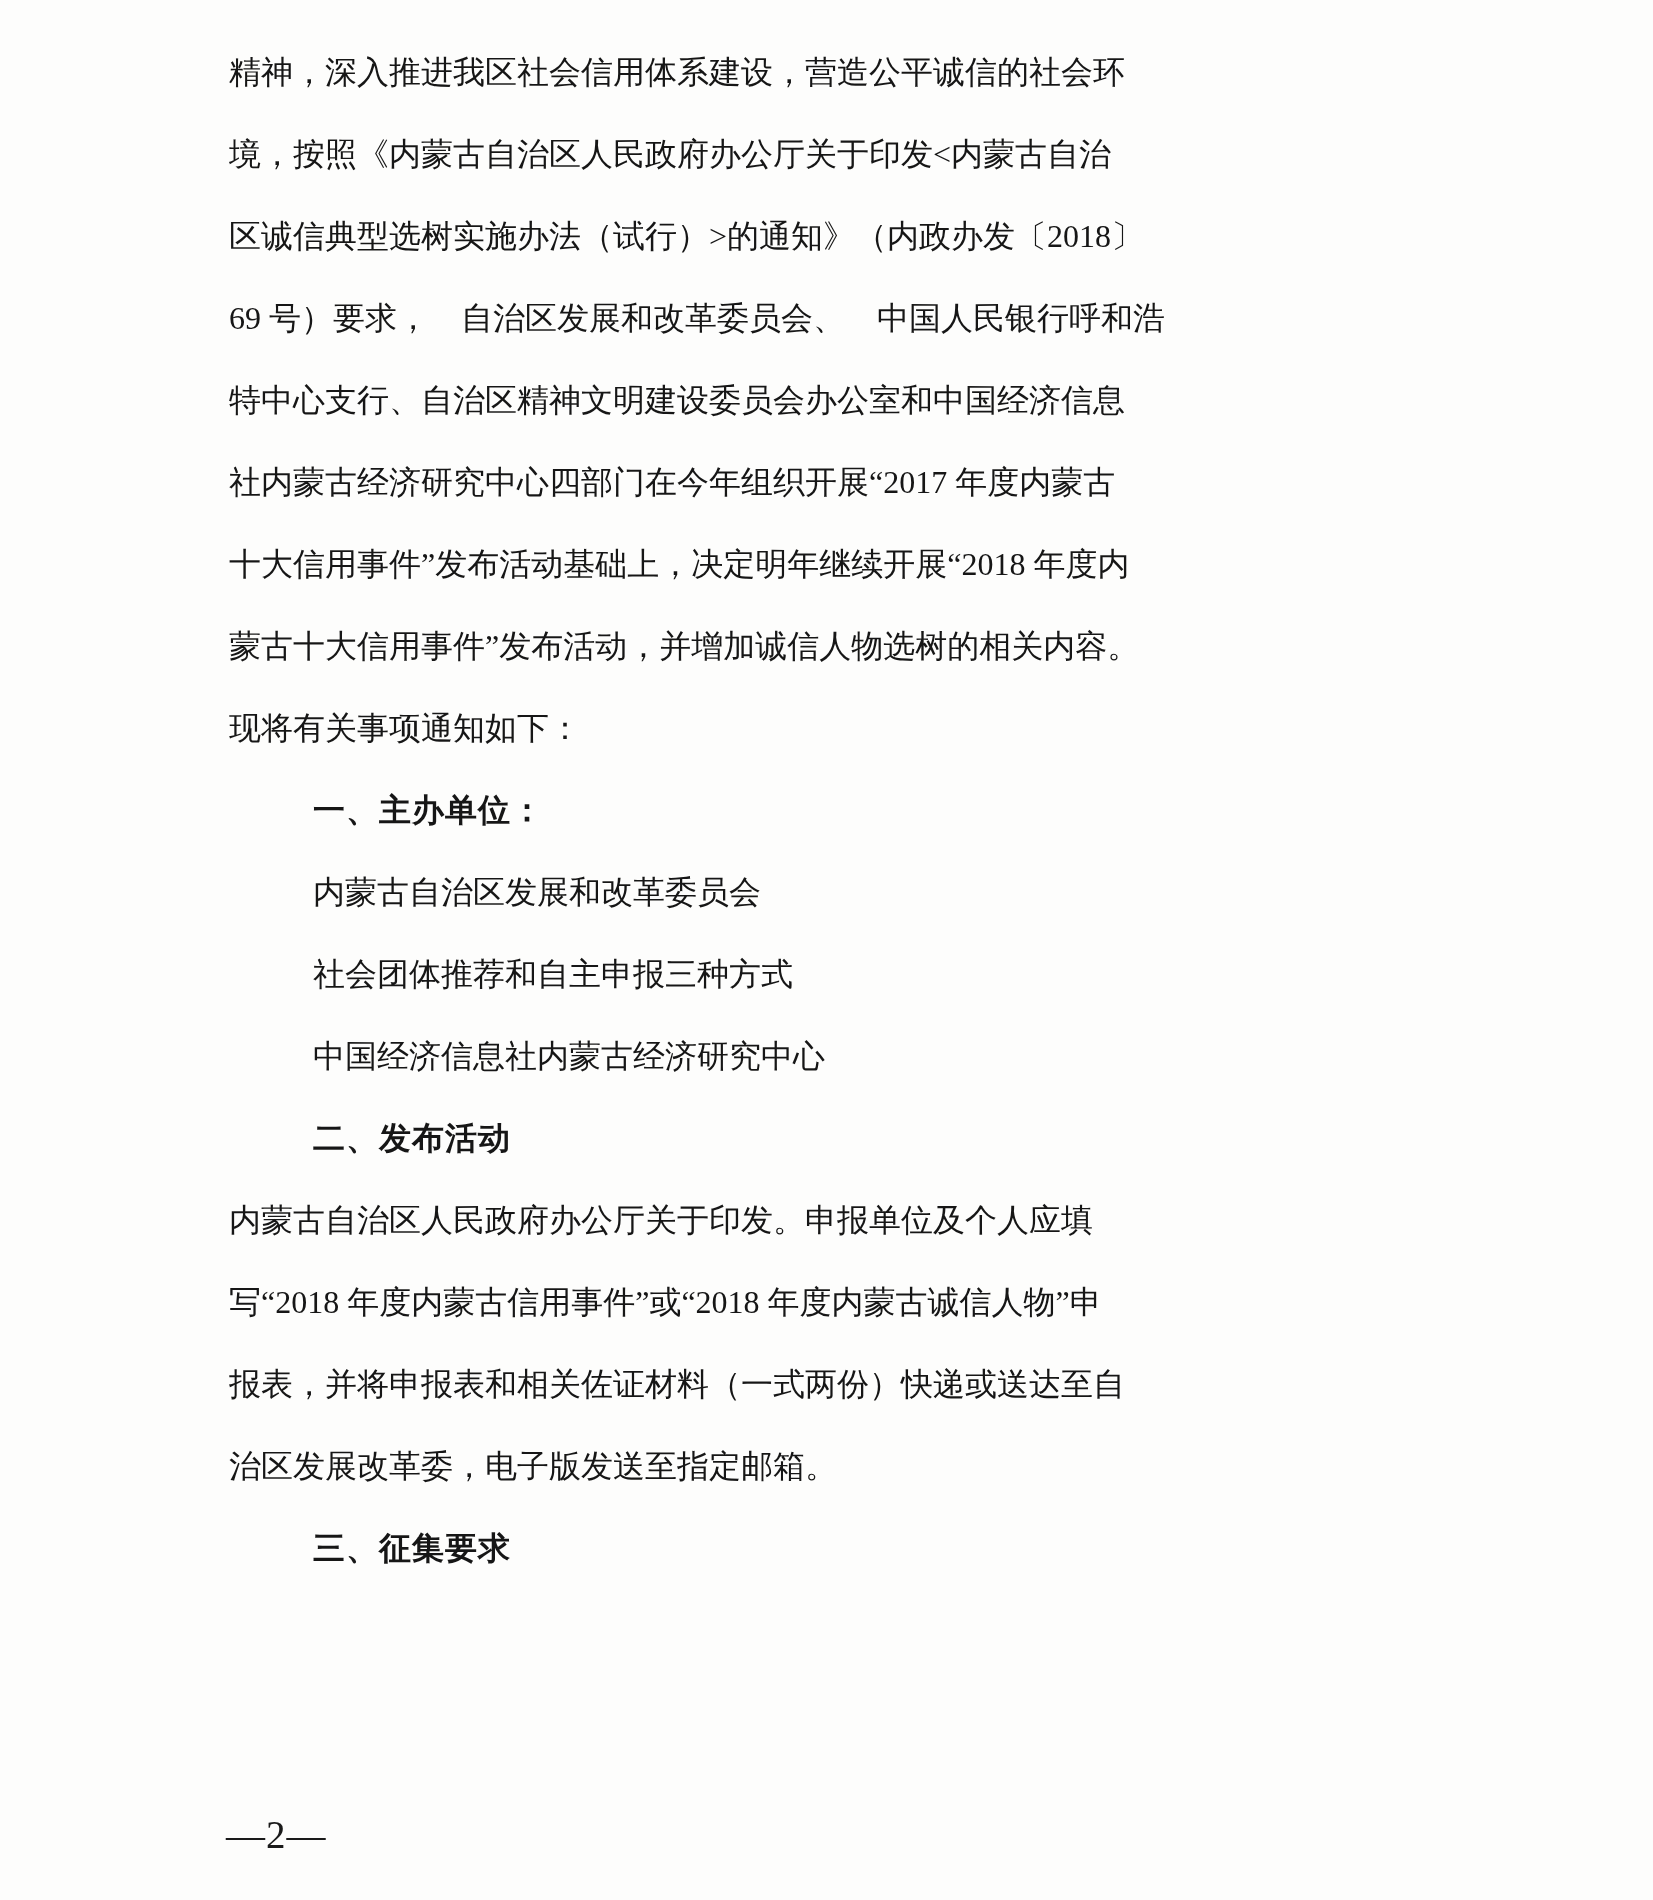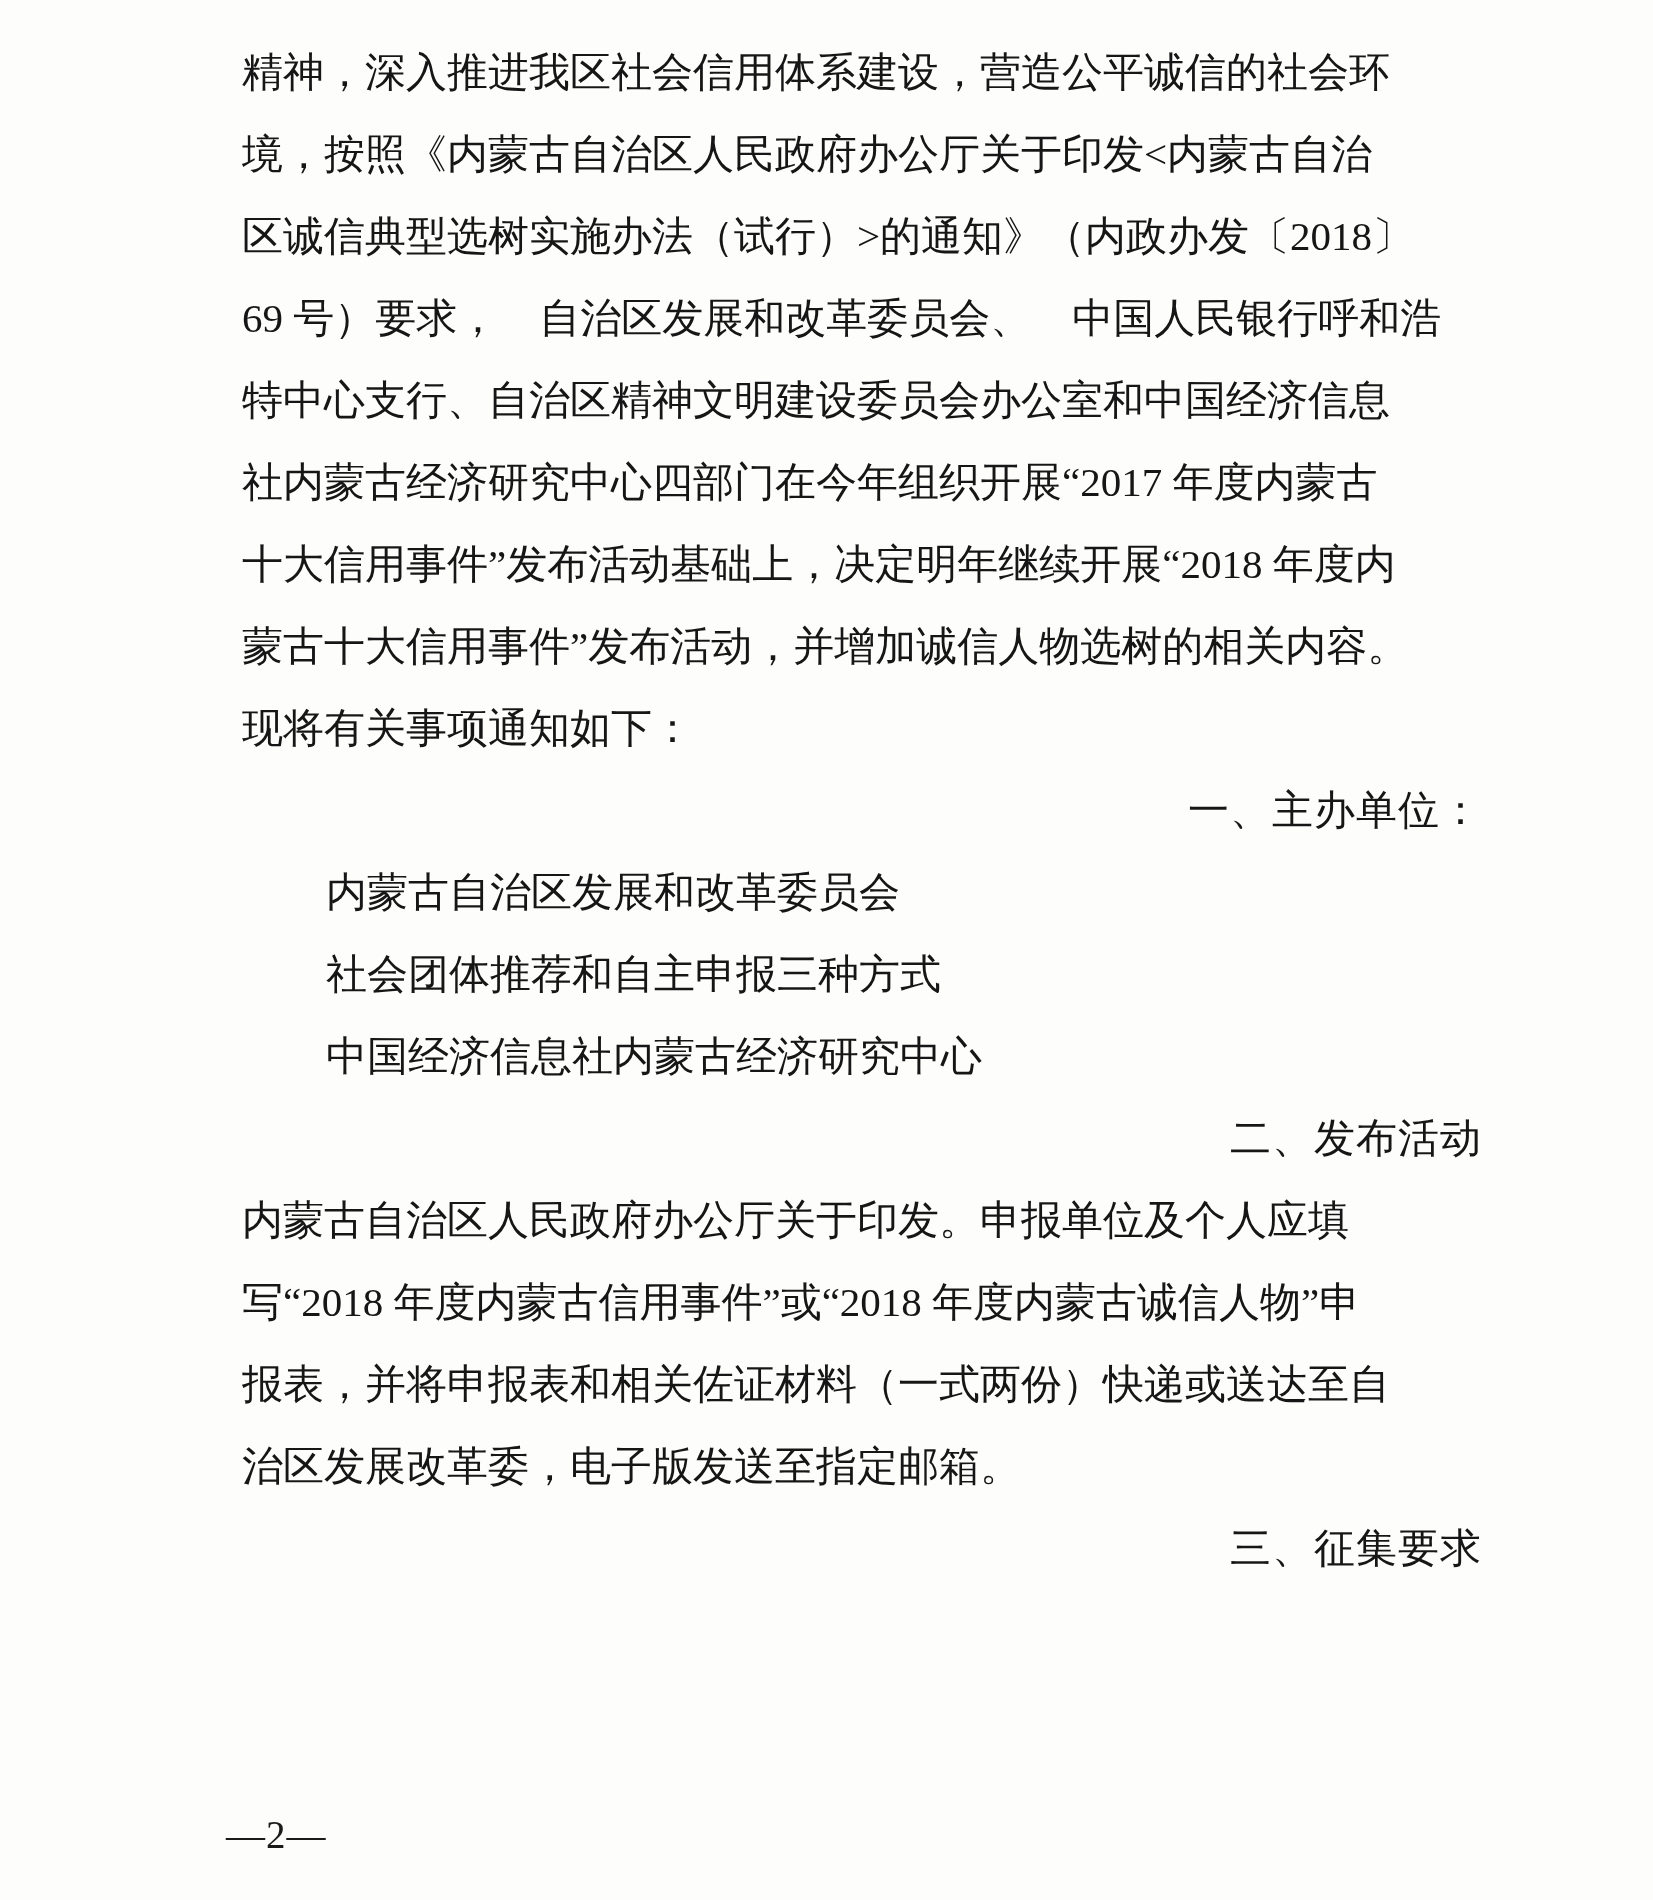--- a/index.html
+++ b/index.html
@@ -11,38 +11,37 @@
     position: relative;
     width: 1653px;
     height: 1900px;
     background: #fdfdfc;
     overflow: hidden;
     color: #161616;
     font-family: "Liberation Serif", "DejaVu Serif", serif;
   }
   .text-block {
     position: absolute;
-    left: 242px;
+    left: 229px;
     top: 31px;
     width: 1240px;
-    font-size: 41px;
+    font-size: 32px;
     line-height: 82px;
   }
   .line {
     height: 82px;
     white-space: nowrap;
   }
   .indent {
     padding-left: 84px;
   }
   .heading {
     font-family: "Liberation Sans", "DejaVu Sans", sans-serif;
-    font-weight: 400;
+    font-weight: 700;
     letter-spacing: 1px;
-    text-align: right;
   }
   .page-number {
     position: absolute;
     left: 226px;
     top: 1812px;
     font-size: 39px;
     letter-spacing: 1px;
     color: #1a1a1a;
     font-family: "Liberation Serif", "DejaVu Serif", serif;
   }

